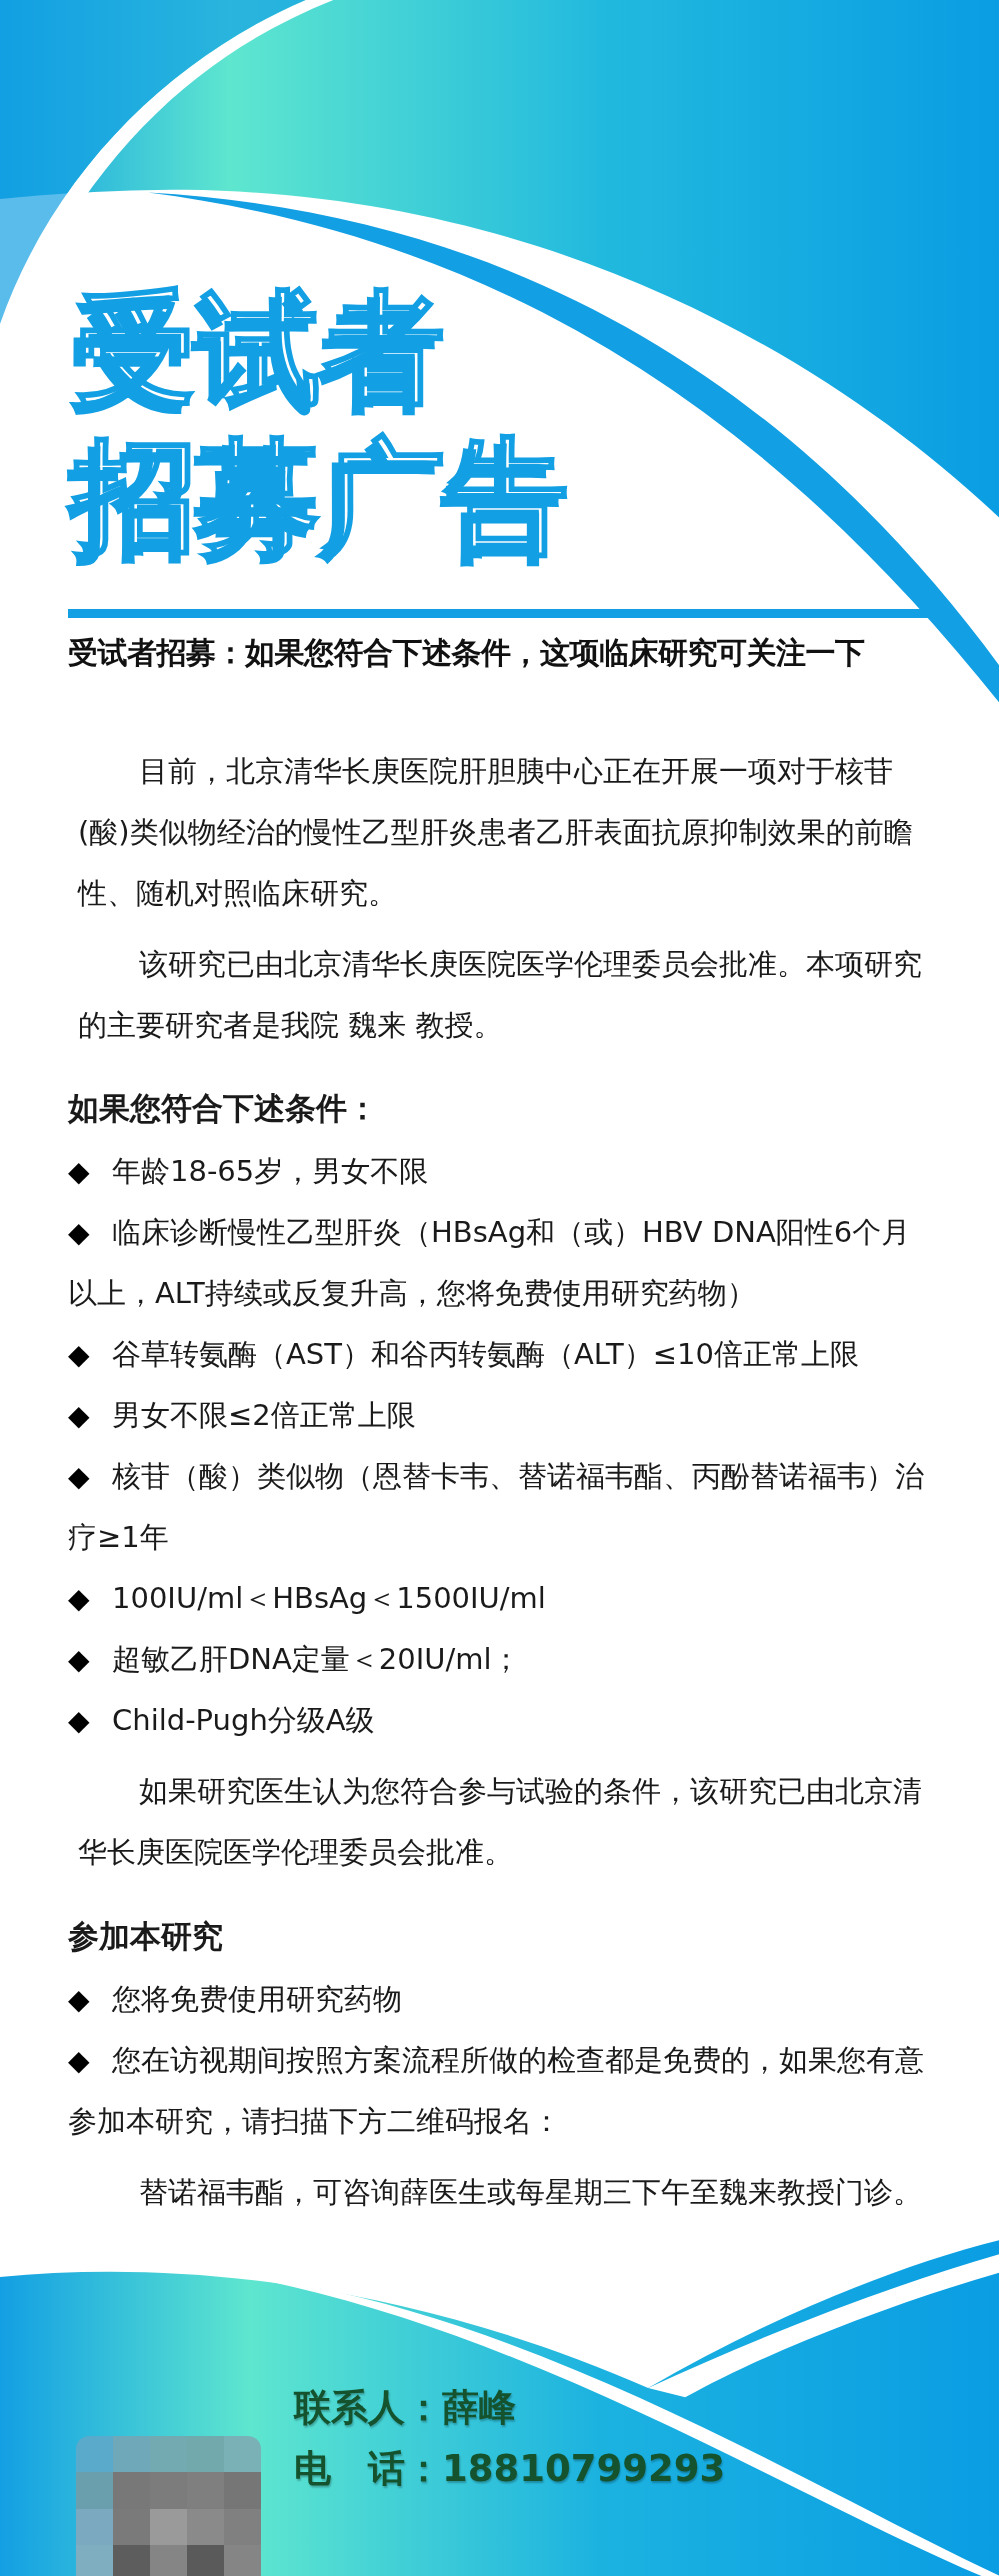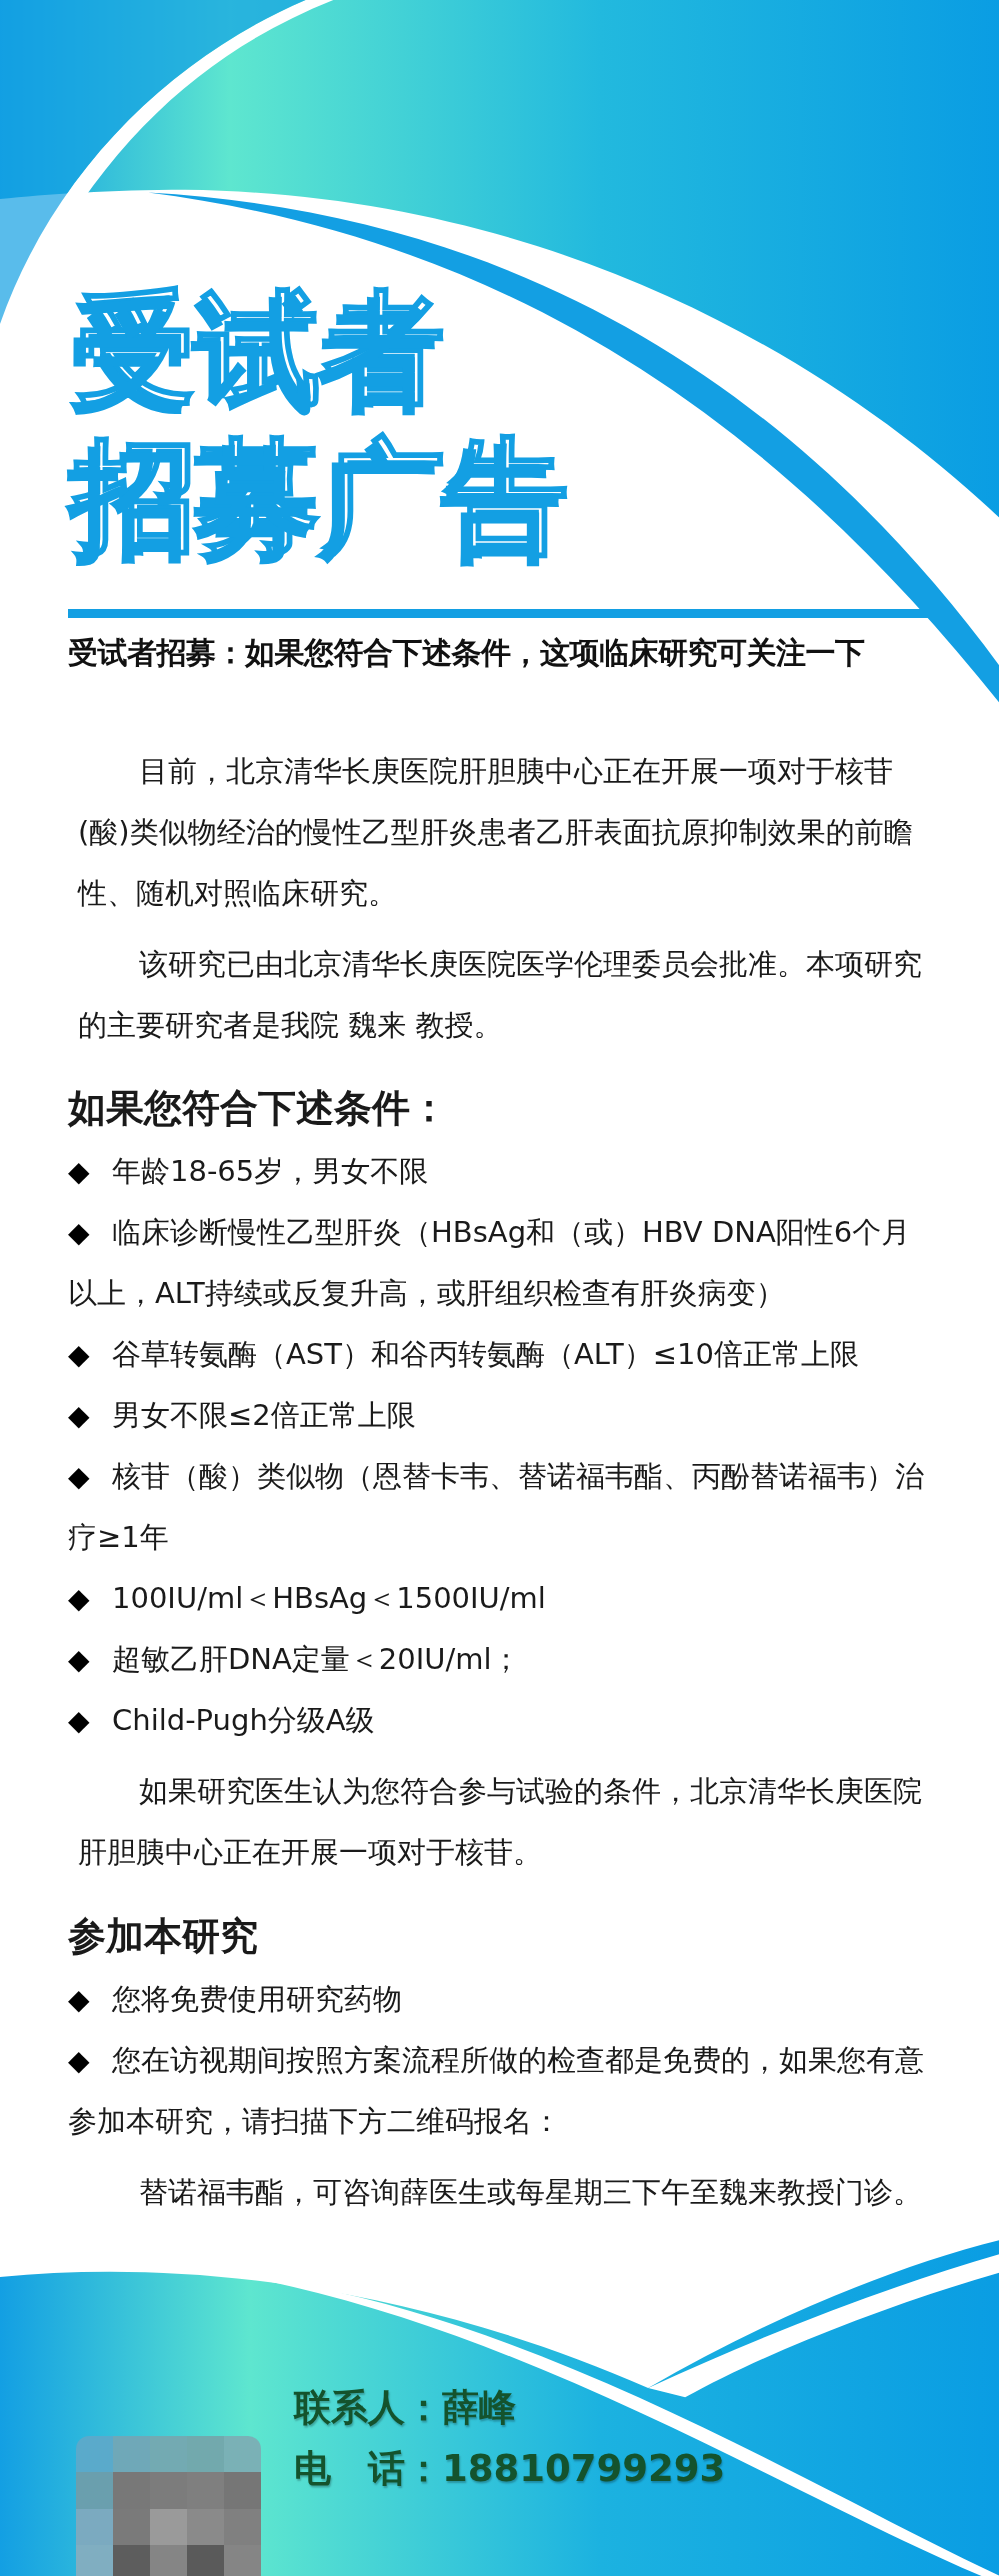--- a/index.html
+++ b/index.html
@@ -22,21 +22,21 @@
 
   .divider { position: absolute; left: 68px; top: 609px; width: 863px; height: 9.3px; background: #139fe3; z-index: 2; }
 
   .subtitle {
     position: absolute; left: 68px; top: 633px; width: 870px;
     font-size: 30px; font-weight: bold; color: #111; z-index: 2; white-space: nowrap; letter-spacing: -0.5px;
   }
 
   .content { position: absolute; left: 68px; top: 731px; width: 866px; z-index: 2; font-size: 29px; line-height: 61px; color: #1a1a1a; }
   .para { text-indent: 61px; margin: 10px; }
-  .section-title { font-weight: bold; font-size: 38px; margin: 20.4px 0 0 0; line-height: 65px; }
+  .section-title { font-weight: bold; font-size: 31px; margin: 20.4px 0 0 0; line-height: 65px; }
   .item { display: flex; margin: 0; }
   .item .diamond { flex: 0 0 44px; font-size: 28px; color: #000; }
   .item .text { flex: 1; }
   .item.wrap { display: block; }
   .item.wrap .diamond { display: inline-block; width: 44px; }
 
   .qr {
     position: absolute; left: 76px; top: 2436px; width: 185px; height: 218px; z-index: 3;
     border-radius: 13px; overflow: hidden;
     display: grid; grid-template-columns: repeat(5, 1fr); grid-template-rows: repeat(6, 1fr);
@@ -87,21 +87,21 @@
   <p class="para">目前，北京清华长庚医院肝胆胰中心正在开展一项对于核苷(酸)类似物经治的慢性乙型肝炎患者乙肝表面抗原抑制效果的前瞻性、随机对照临床研究。</p>
   <p class="para">该研究已由北京清华长庚医院医学伦理委员会批准。本项研究的主要研究者是我院 魏来 教授。</p>
 
   <div class="section-title">如果您符合下述条件：</div>
 
   <div class="item">
     <span class="diamond">◆</span>
     <span class="text">年龄18-65岁，男女不限</span>
   </div>
   <div class="item wrap">
-    <span class="diamond">◆</span><span>临床诊断慢性乙型肝炎（HBsAg和（或）HBV DNA阳性6个月以上，ALT持续或反复升高，或肝组织检查有肝炎病变）</span>
+    <span class="diamond">◆</span><span>临床诊断慢性乙型肝炎（HBsAg和（或）HBV DNA阳性6个月以上，ALT持续或反复升高，您将免费使用研究药物）</span>
   </div>
   <div class="item">
     <span class="diamond">◆</span>
     <span class="text">谷草转氨酶（AST）和谷丙转氨酶（ALT）≤10倍正常上限</span>
   </div>
   <div class="item">
     <span class="diamond">◆</span>
     <span class="text">男女不限≤2倍正常上限</span>
   </div>
   <div class="item wrap">
@@ -112,21 +112,21 @@
     <span class="text">100IU/ml＜HBsAg＜1500IU/ml</span>
   </div>
   <div class="item">
     <span class="diamond">◆</span>
     <span class="text">超敏乙肝DNA定量＜20IU/ml；</span>
   </div>
   <div class="item">
     <span class="diamond">◆</span>
     <span class="text">Child-Pugh分级A级</span>
   </div>
-  <p class="para">如果研究医生认为您符合参与试验的条件，北京清华长庚医院肝胆胰中心正在开展一项对于核苷。</p>
+  <p class="para">如果研究医生认为您符合参与试验的条件，该研究已由北京清华长庚医院医学伦理委员会批准。</p>
 
   <div class="section-title">参加本研究</div>
   <div class="item">
     <span class="diamond">◆</span>
     <span class="text">您将免费使用研究药物</span>
   </div>
   <div class="item wrap">
     <span class="diamond">◆</span><span>您在访视期间按照方案流程所做的检查都是免费的，如果您有意参加本研究，请扫描下方二维码报名：</span>
   </div>
   <p class="para">替诺福韦酯，可咨询薛医生或每星期三下午至魏来教授门诊。</p>

